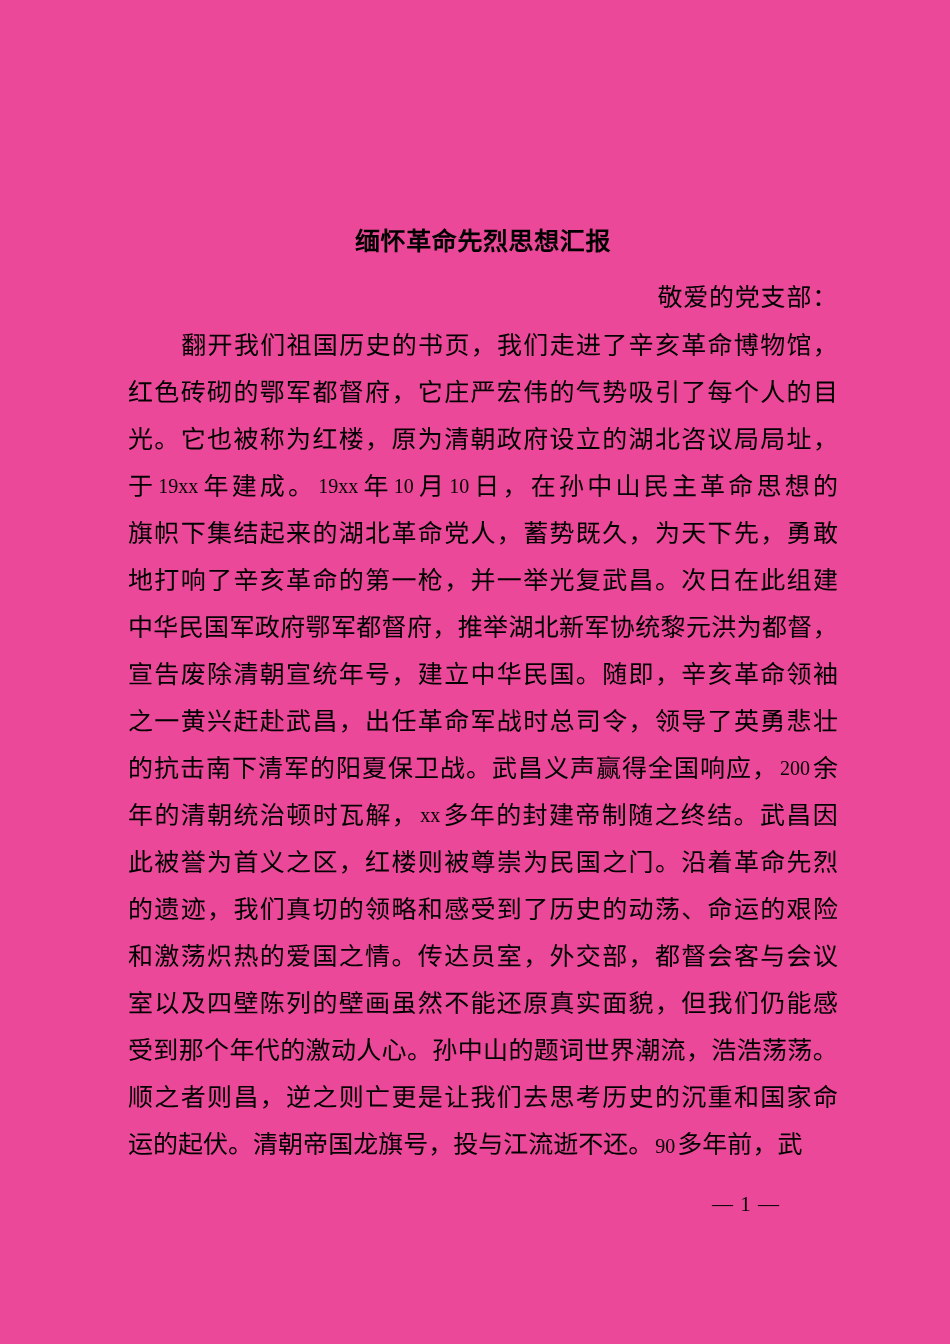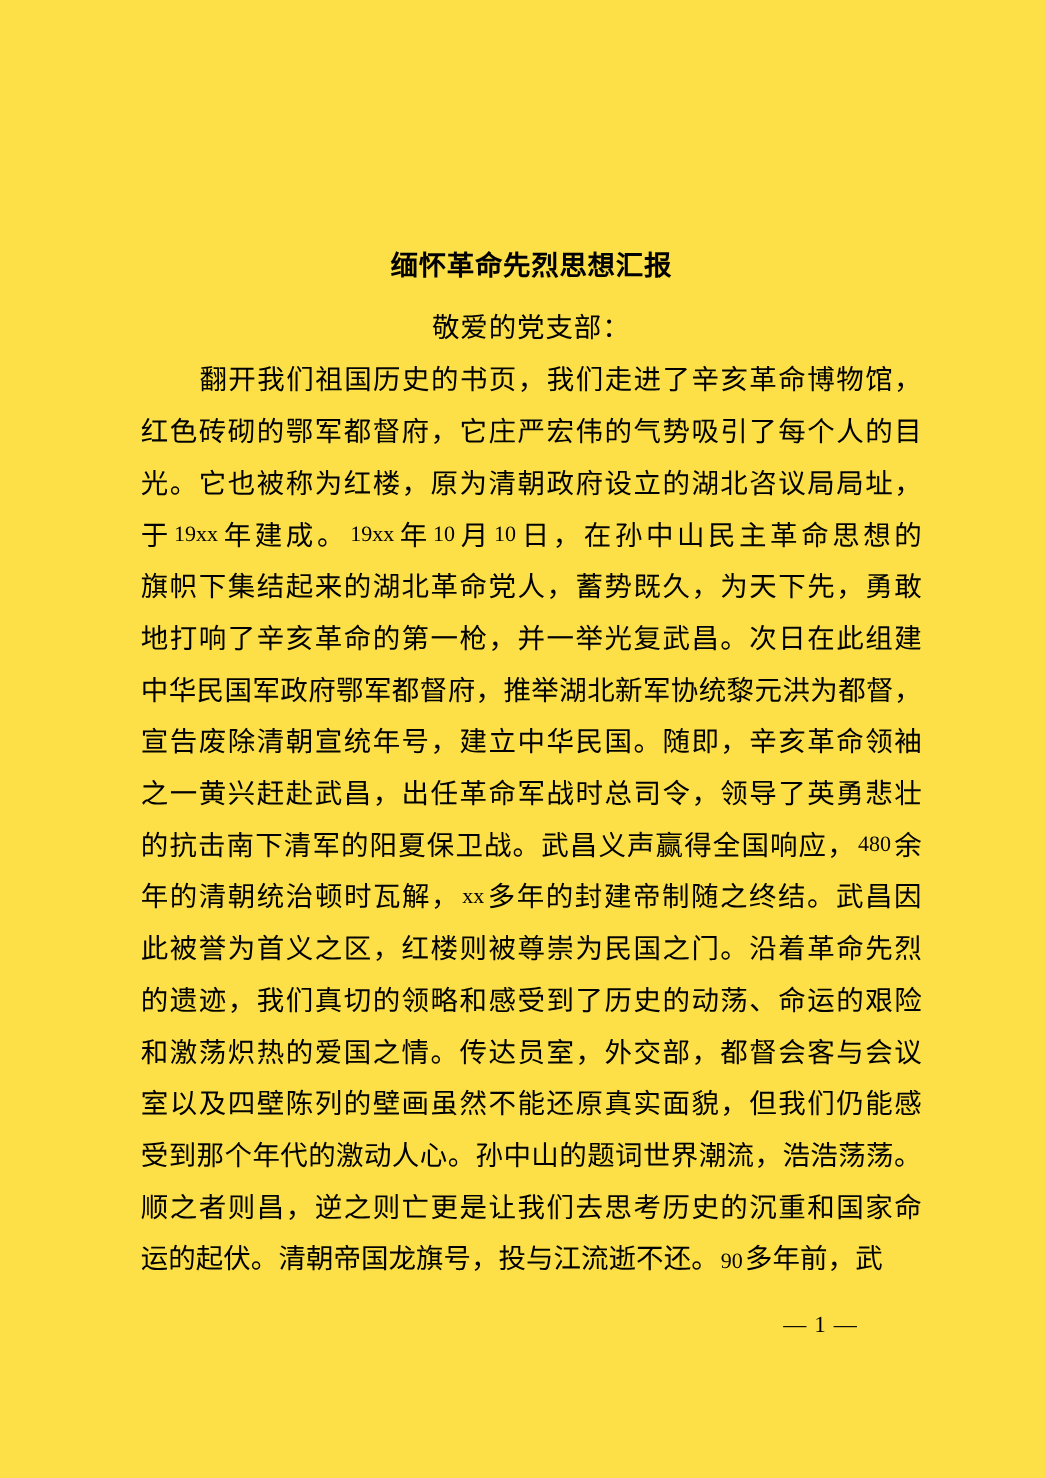--- a/index.html
+++ b/index.html
@@ -14,21 +14,21 @@
     overflow: hidden;
     font-family: "DejaVu Serif", "Liberation Serif", serif;
     color: #000000;
     -webkit-font-smoothing: antialiased;
   }
 
   .page {
     position: relative;
     width: 950px;
     height: 1344px;
-    background: #fde047;
+    background: #ec4899;
     box-sizing: border-box;
   }
 
   
   .content {
     position: absolute;
     left: 128px;
     top: 0;
     width: 710px;
   }
@@ -53,21 +53,21 @@
   
   .salutation {
     position: absolute;
     left: 0;
     top: 274px;
     width: 710px;
     font-family: "DejaVu Serif", "Liberation Serif", serif;
     font-size: 25px;
     line-height: 47px;
     letter-spacing: 0.8px;
-    text-align: center;
+    text-align: right;
     white-space: nowrap;
   }
 
   
   .body-block {
     position: absolute;
     left: 0;
     top: 322px;
     width: 710px;
   }
@@ -408,21 +408,21 @@
           <span>昌</span>
           <span>义</span>
           <span>声</span>
           <span>赢</span>
           <span>得</span>
           <span>全</span>
           <span>国</span>
           <span>响</span>
           <span>应</span>
           <span>，</span>
-          <span class="lat">480</span>
+          <span class="lat">200</span>
           <span>余</span>
         </div>
         <div class="body-line justify">
           <span>年</span>
           <span>的</span>
           <span>清</span>
           <span>朝</span>
           <span>统</span>
           <span>治</span>
           <span>顿</span>

